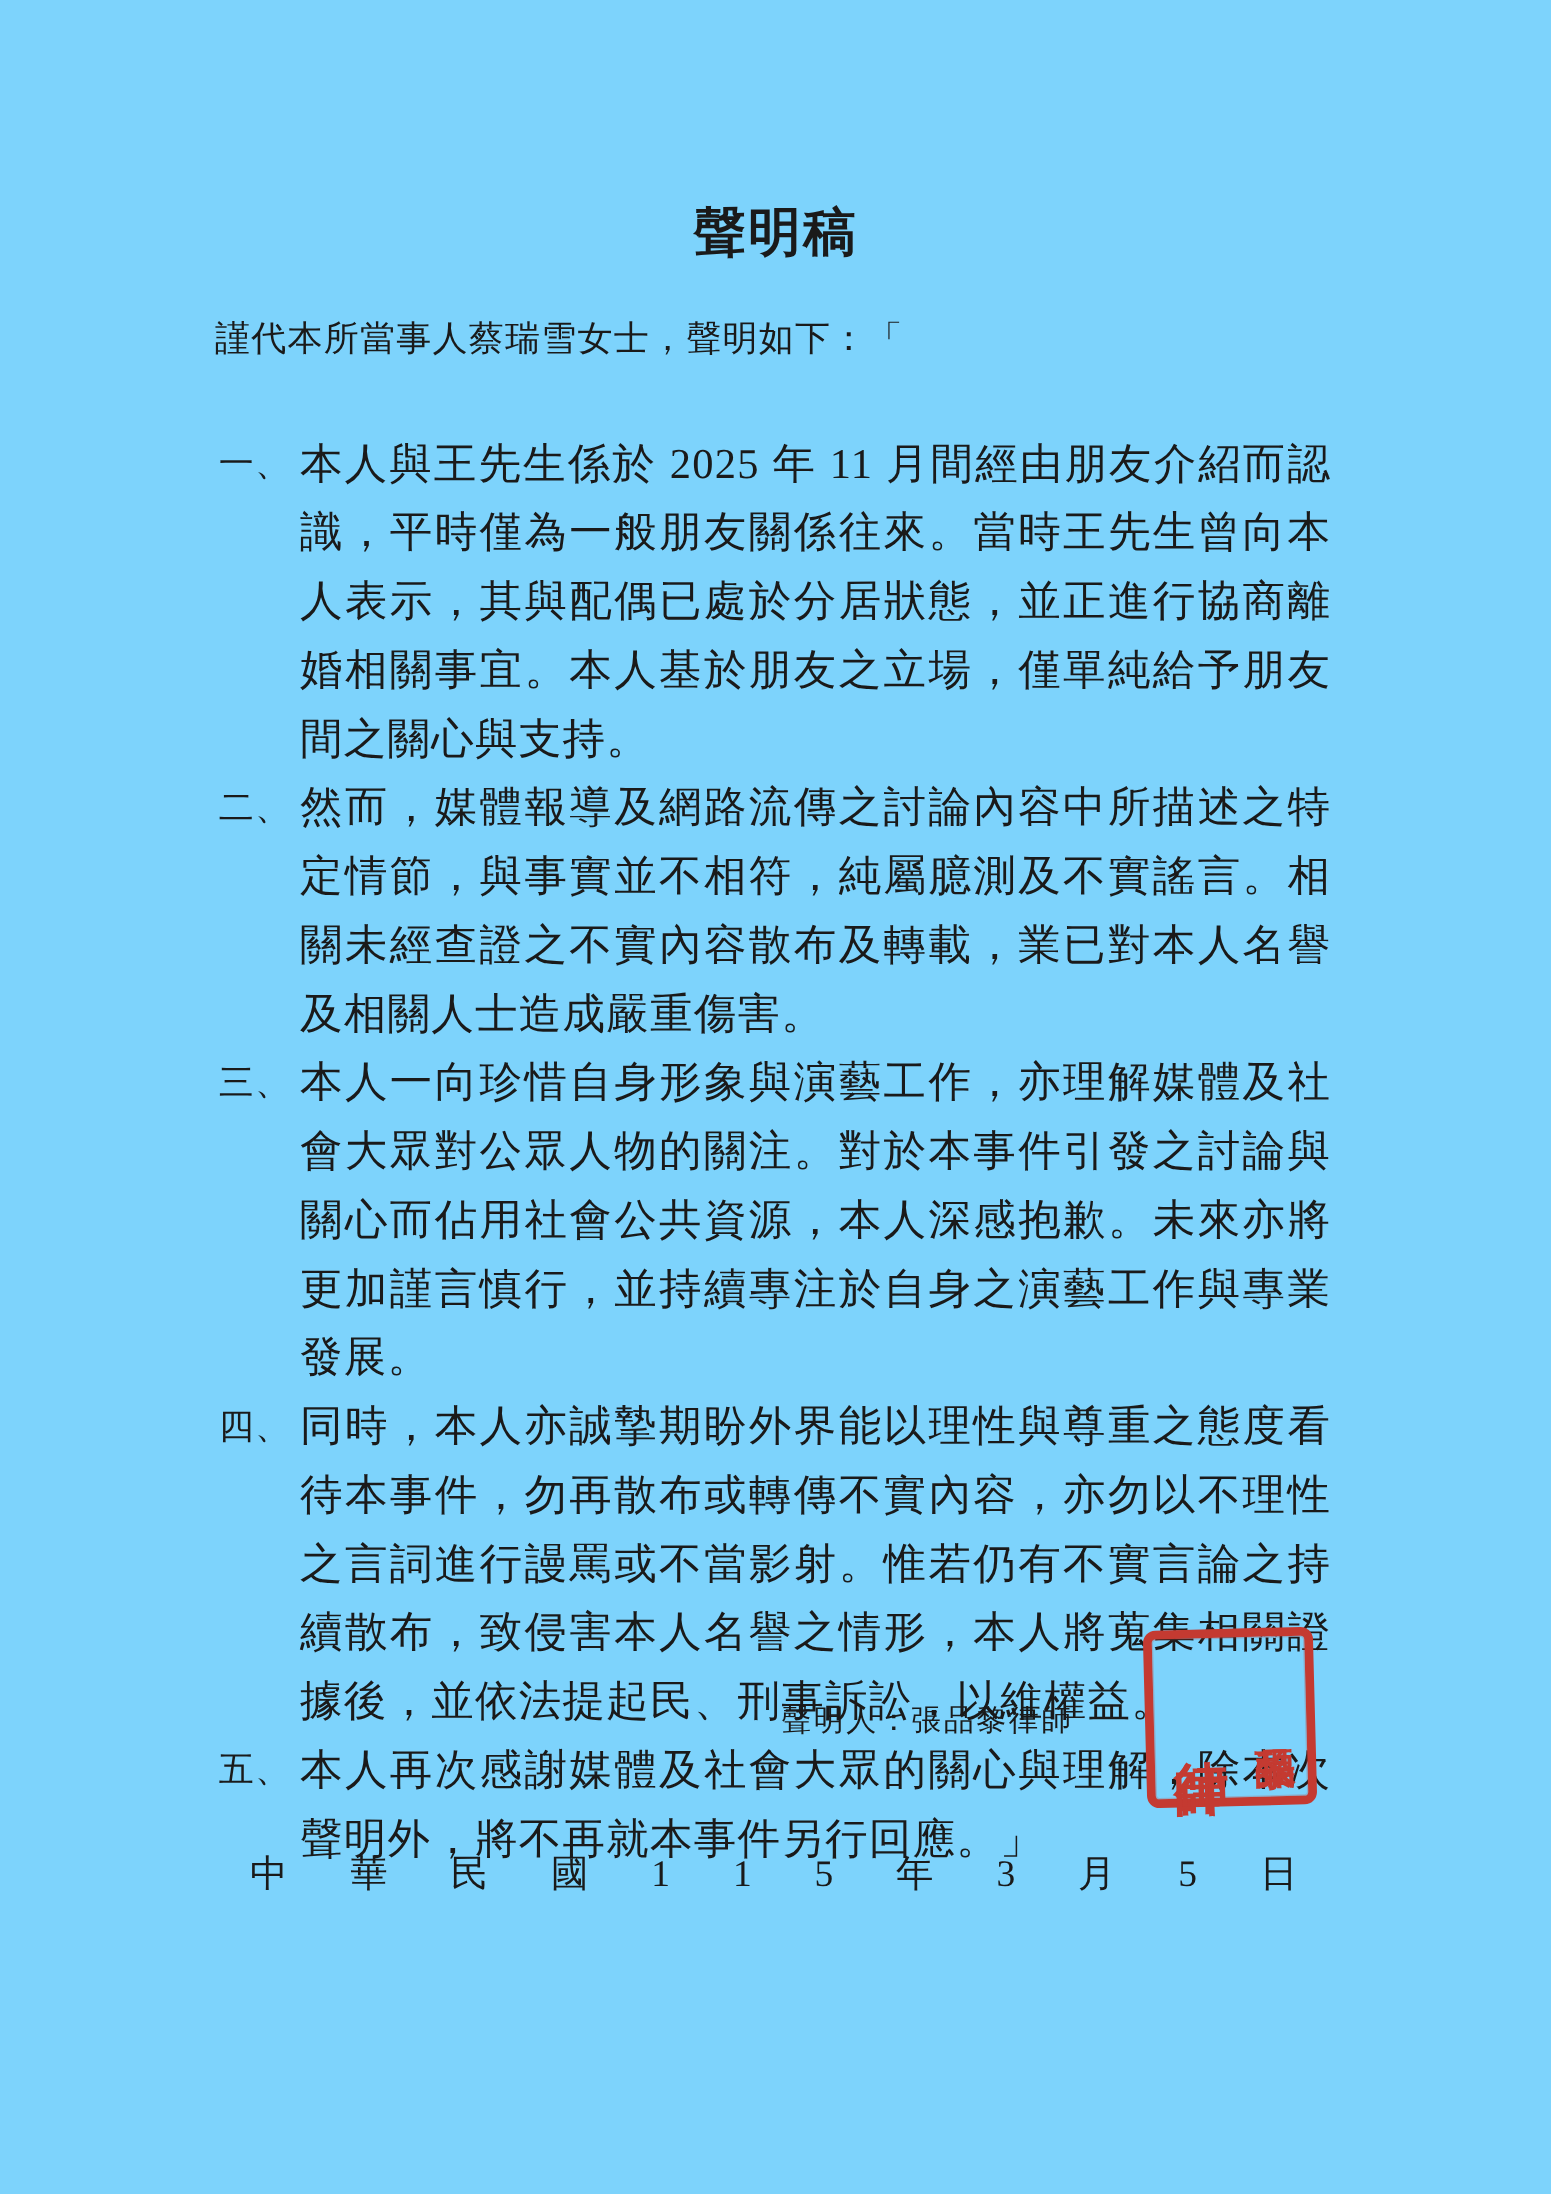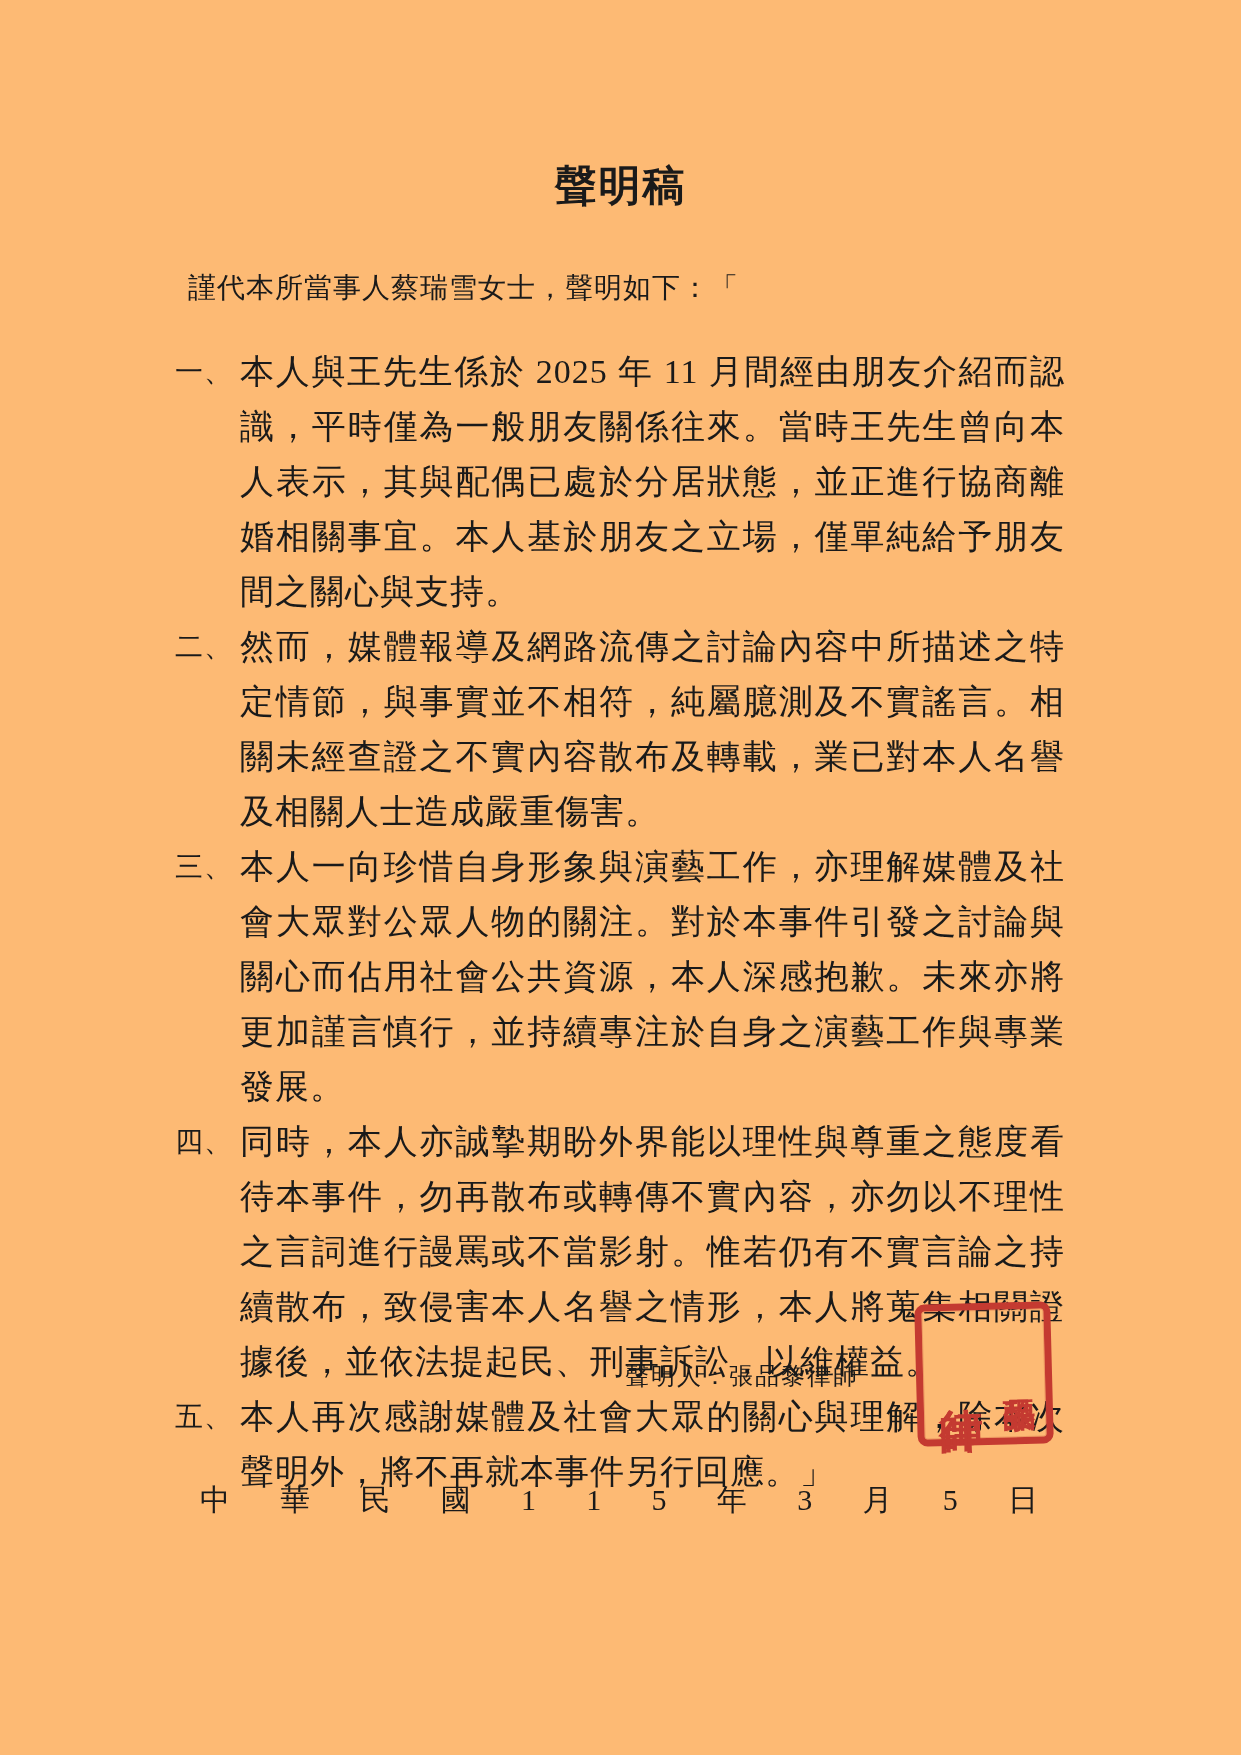--- a/index.html
+++ b/index.html
@@ -4,41 +4,41 @@
 <style>
   html, body {
     margin: 0;
     padding: 0;
     background: #ffffff;
   }
   .page {
     position: relative;
     width: 1241px;
     height: 1755px;
-    background: #fdba74;
+    background: #7dd3fc;
     color: #1a1a1a;
     font-family: "Liberation Serif", "DejaVu Serif", serif;
     overflow: hidden;
   }
   .title {
     position: absolute;
     top: 158px;
     left: 0;
     width: 100%;
     margin: 0;
     text-align: center;
     font-size: 42px;
     font-weight: bold;
     letter-spacing: 2px;
   }
   .intro {
     position: absolute;
     top: 252px;
     left: 172px;
-    margin: 16px;
+    margin: 0;
     font-size: 28px;
     line-height: 40px;
     letter-spacing: 1px;
   }
   .items {
     position: absolute;
     top: 344px;
     left: 175px;
     width: 890px;
   }

